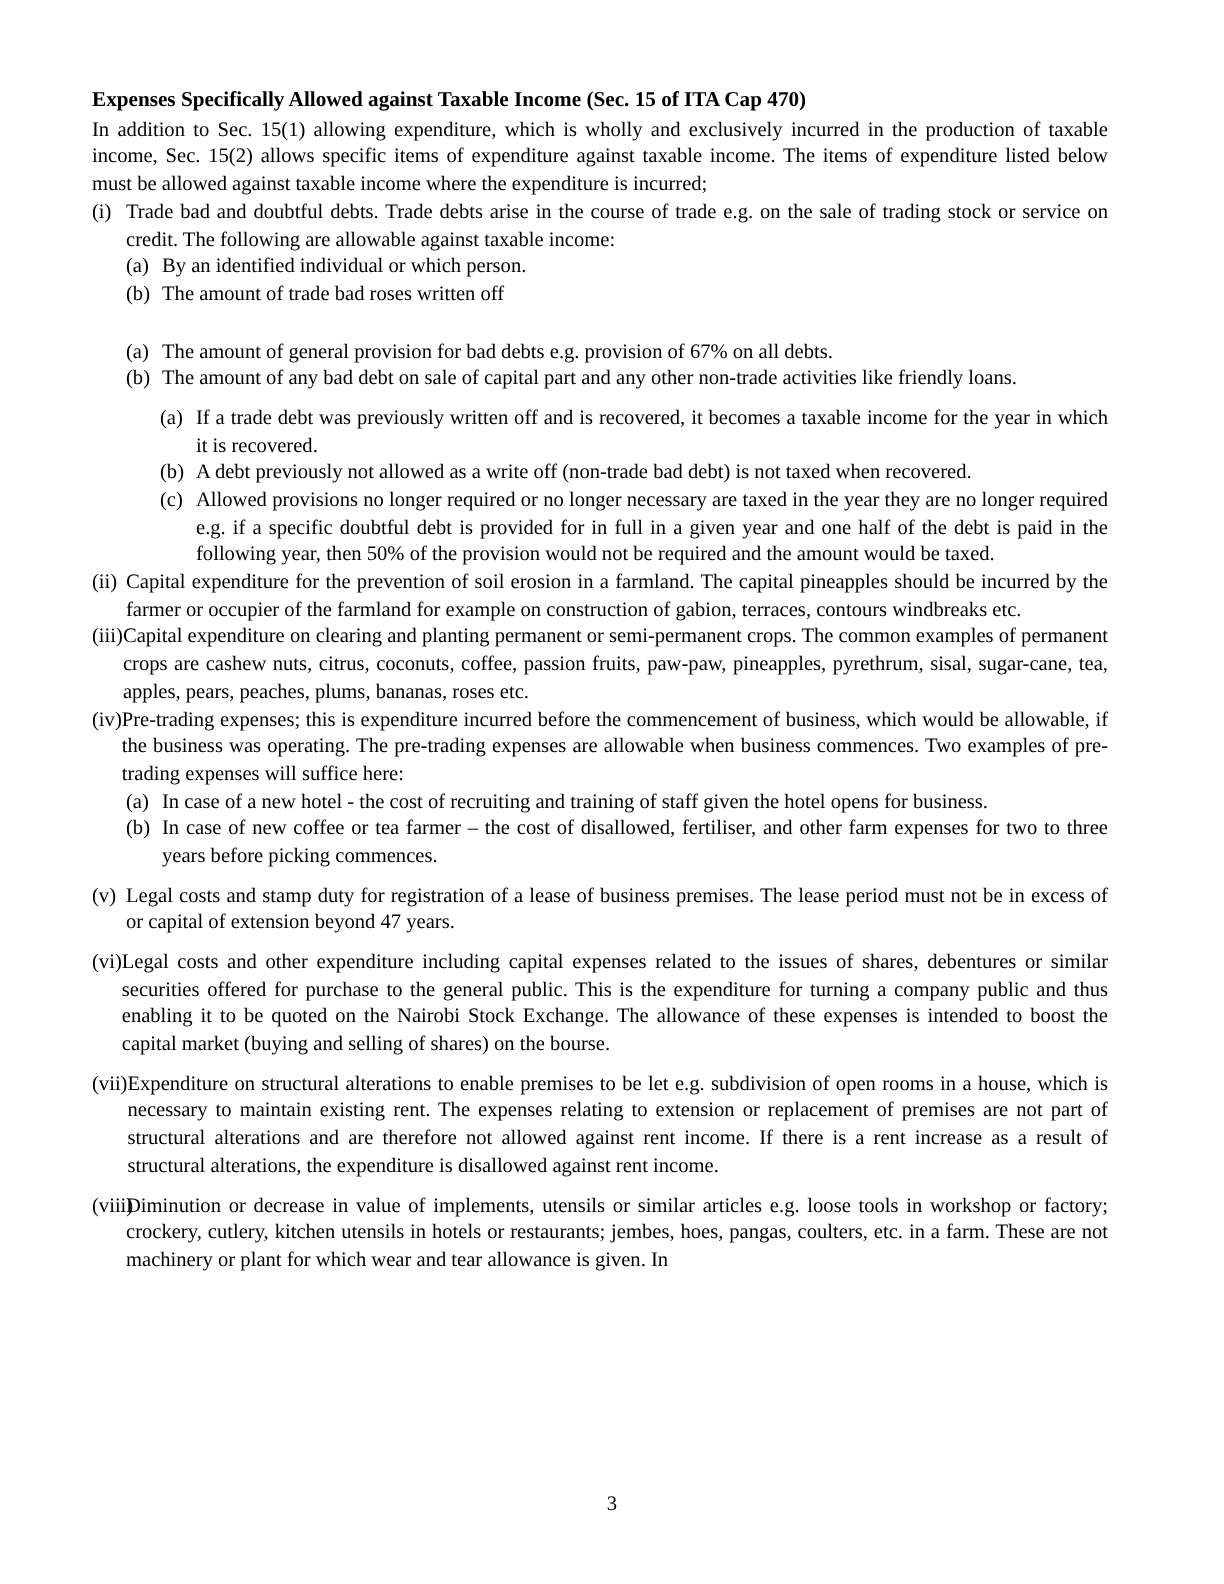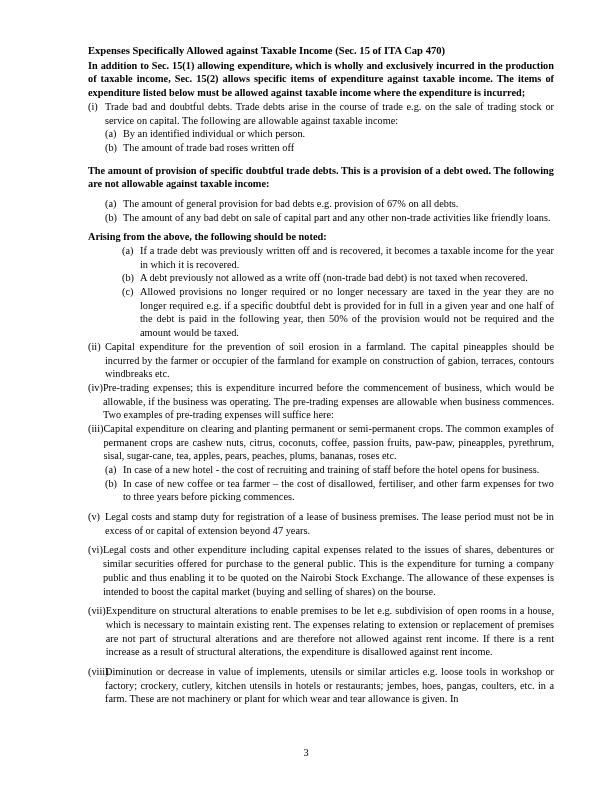--- a/index.html
+++ b/index.html
@@ -8,40 +8,39 @@
     background: #ffffff;
   }
   .page {
     width: 612px;
     height: 792px;
     position: relative;
     background: #ffffff;
     font-family: "Liberation Serif", "DejaVu Serif", serif;
     color: #000000;
     box-sizing: border-box;
-    padding: 44px 58px 40px 88px;
+    padding: 44px 58px 40px 46px;
     overflow: hidden;
   }
   .doc-body {
     font-size: 10.3px;
     line-height: 1.33;
     text-align: justify;
   }
   h1.title {
     font-size: 10.6px;
     font-weight: bold;
     margin: 0 0 1px 0;
     line-height: 1.3;
     text-align: left;
   }
   p.para {
     margin: 0 0 0 0;
     text-indent: 0;
     text-align: justify;
-    font-weight: bold;
   }
   .list-item {
     display: flex;
     align-items: flex-start;
     text-align: justify;
   }
   .marker {
     flex: 0 0 auto;
     white-space: pre;
   }
@@ -81,52 +80,50 @@
 
 <div class="page">
   <div class="doc-body">
 
     <h1 class="title">Expenses Specifically Allowed against Taxable Income (Sec. 15 of ITA Cap 470)</h1>
 
     <p class="para">In addition to Sec. 15(1) allowing expenditure, which is wholly and exclusively incurred in the production of taxable income, Sec. 15(2) allows specific items of expenditure against taxable income.  The items of expenditure listed below must be allowed against taxable income where the expenditure is incurred;</p>
 
     <div class="list-item">
       <span class="marker w-roman">(i)</span>
-      <span class="content">Trade bad and doubtful debts.  Trade debts arise in the course of trade e.g. on the sale of trading stock or service on capital. The following are allowable against taxable income:</span>
+      <span class="content">Trade bad and doubtful debts.  Trade debts arise in the course of trade e.g. on the sale of trading stock or service on credit. The following are allowable against taxable income:</span>
     </div>
 
     <div class="list-item indent-1">
       <span class="marker w-alpha">(a)</span>
       <span class="content">By an identified individual or which person.</span>
     </div>
 
     <div class="list-item indent-1">
       <span class="marker w-alpha">(b)</span>
       <span class="content">The amount of trade bad roses written off</span>
     </div>
 
     <div class="gap-m"></div>
 
-    <p class="para">The amount of provision of specific doubtful trade debts. This is a provision of a debt owed. The following are not allowable against taxable income:</p>
 
     <div class="gap-s"></div>
 
     <div class="list-item indent-1">
       <span class="marker w-alpha">(a)</span>
       <span class="content">The amount of general provision for bad debts e.g. provision of 67% on all debts.</span>
     </div>
 
     <div class="list-item indent-1">
       <span class="marker w-alpha">(b)</span>
       <span class="content">The amount of any bad debt on sale of capital part and any other non-trade activities like friendly loans.</span>
     </div>
 
     <div class="gap-s"></div>
 
-    <p class="para indent-sub">Arising from the above, the following should be noted:</p>
 
     <div class="list-item indent-2">
       <span class="marker w-alpha">(a)</span>
       <span class="content">If a trade debt was previously written off and is recovered, it becomes a taxable income for the year in which it is recovered.</span>
     </div>
 
     <div class="list-item indent-2">
       <span class="marker w-alpha">(b)</span>
       <span class="content">A debt previously not allowed as a write off (non-trade bad debt) is not taxed when recovered.</span>
     </div>
@@ -135,32 +132,32 @@
       <span class="marker w-alpha">(c)</span>
       <span class="content">Allowed provisions no longer required or no longer necessary are taxed in the year they are no longer required e.g. if a specific doubtful debt is provided for in full in a given year and one half of the debt is paid in the following year, then 50% of the provision would not be required and the amount would be taxed.</span>
     </div>
 
     <div class="list-item">
       <span class="marker w-roman">(ii)</span>
       <span class="content">Capital expenditure for the prevention of soil erosion in a farmland.  The capital pineapples should be incurred by the farmer or occupier of the farmland for example on construction of gabion, terraces, contours windbreaks etc.</span>
     </div>
 
     <div class="list-item">
+      <span class="marker">(iii)</span>
+      <span class="content">Capital expenditure on clearing and planting permanent or semi-permanent crops.  The common examples of permanent crops are cashew nuts, citrus, coconuts, coffee, passion fruits, paw-paw, pineapples, pyrethrum, sisal, sugar-cane, tea, apples, pears, peaches, plums, bananas, roses etc.</span>
+    </div>
+
+    <div class="list-item">
       <span class="marker">(iv)</span>
       <span class="content">Pre-trading expenses; this is expenditure incurred before the commencement of business, which would be allowable, if the business was operating.  The pre-trading expenses are allowable when business commences. Two examples of pre-trading expenses will suffice here:</span>
     </div>
 
-    <div class="list-item">
-      <span class="marker">(iii)</span>
-      <span class="content">Capital expenditure on clearing and planting permanent or semi-permanent crops.  The common examples of permanent crops are cashew nuts, citrus, coconuts, coffee, passion fruits, paw-paw, pineapples, pyrethrum, sisal, sugar-cane, tea, apples, pears, peaches, plums, bananas, roses etc.</span>
-    </div>
-
     <div class="list-item indent-1">
       <span class="marker w-alpha">(a)</span>
-      <span class="content">In case of a new hotel - the cost of recruiting and training of staff before the hotel opens for business.</span>
+      <span class="content">In case of a new hotel - the cost of recruiting and training of staff given the hotel opens for business.</span>
     </div>
 
     <div class="list-item indent-1">
       <span class="marker w-alpha">(b)</span>
       <span class="content">In case of new coffee or tea farmer – the cost of disallowed, fertiliser, and other farm expenses for two to three years before picking commences.</span>
     </div>
 
     <div class="gap-s"></div>
 
     <div class="list-item">

